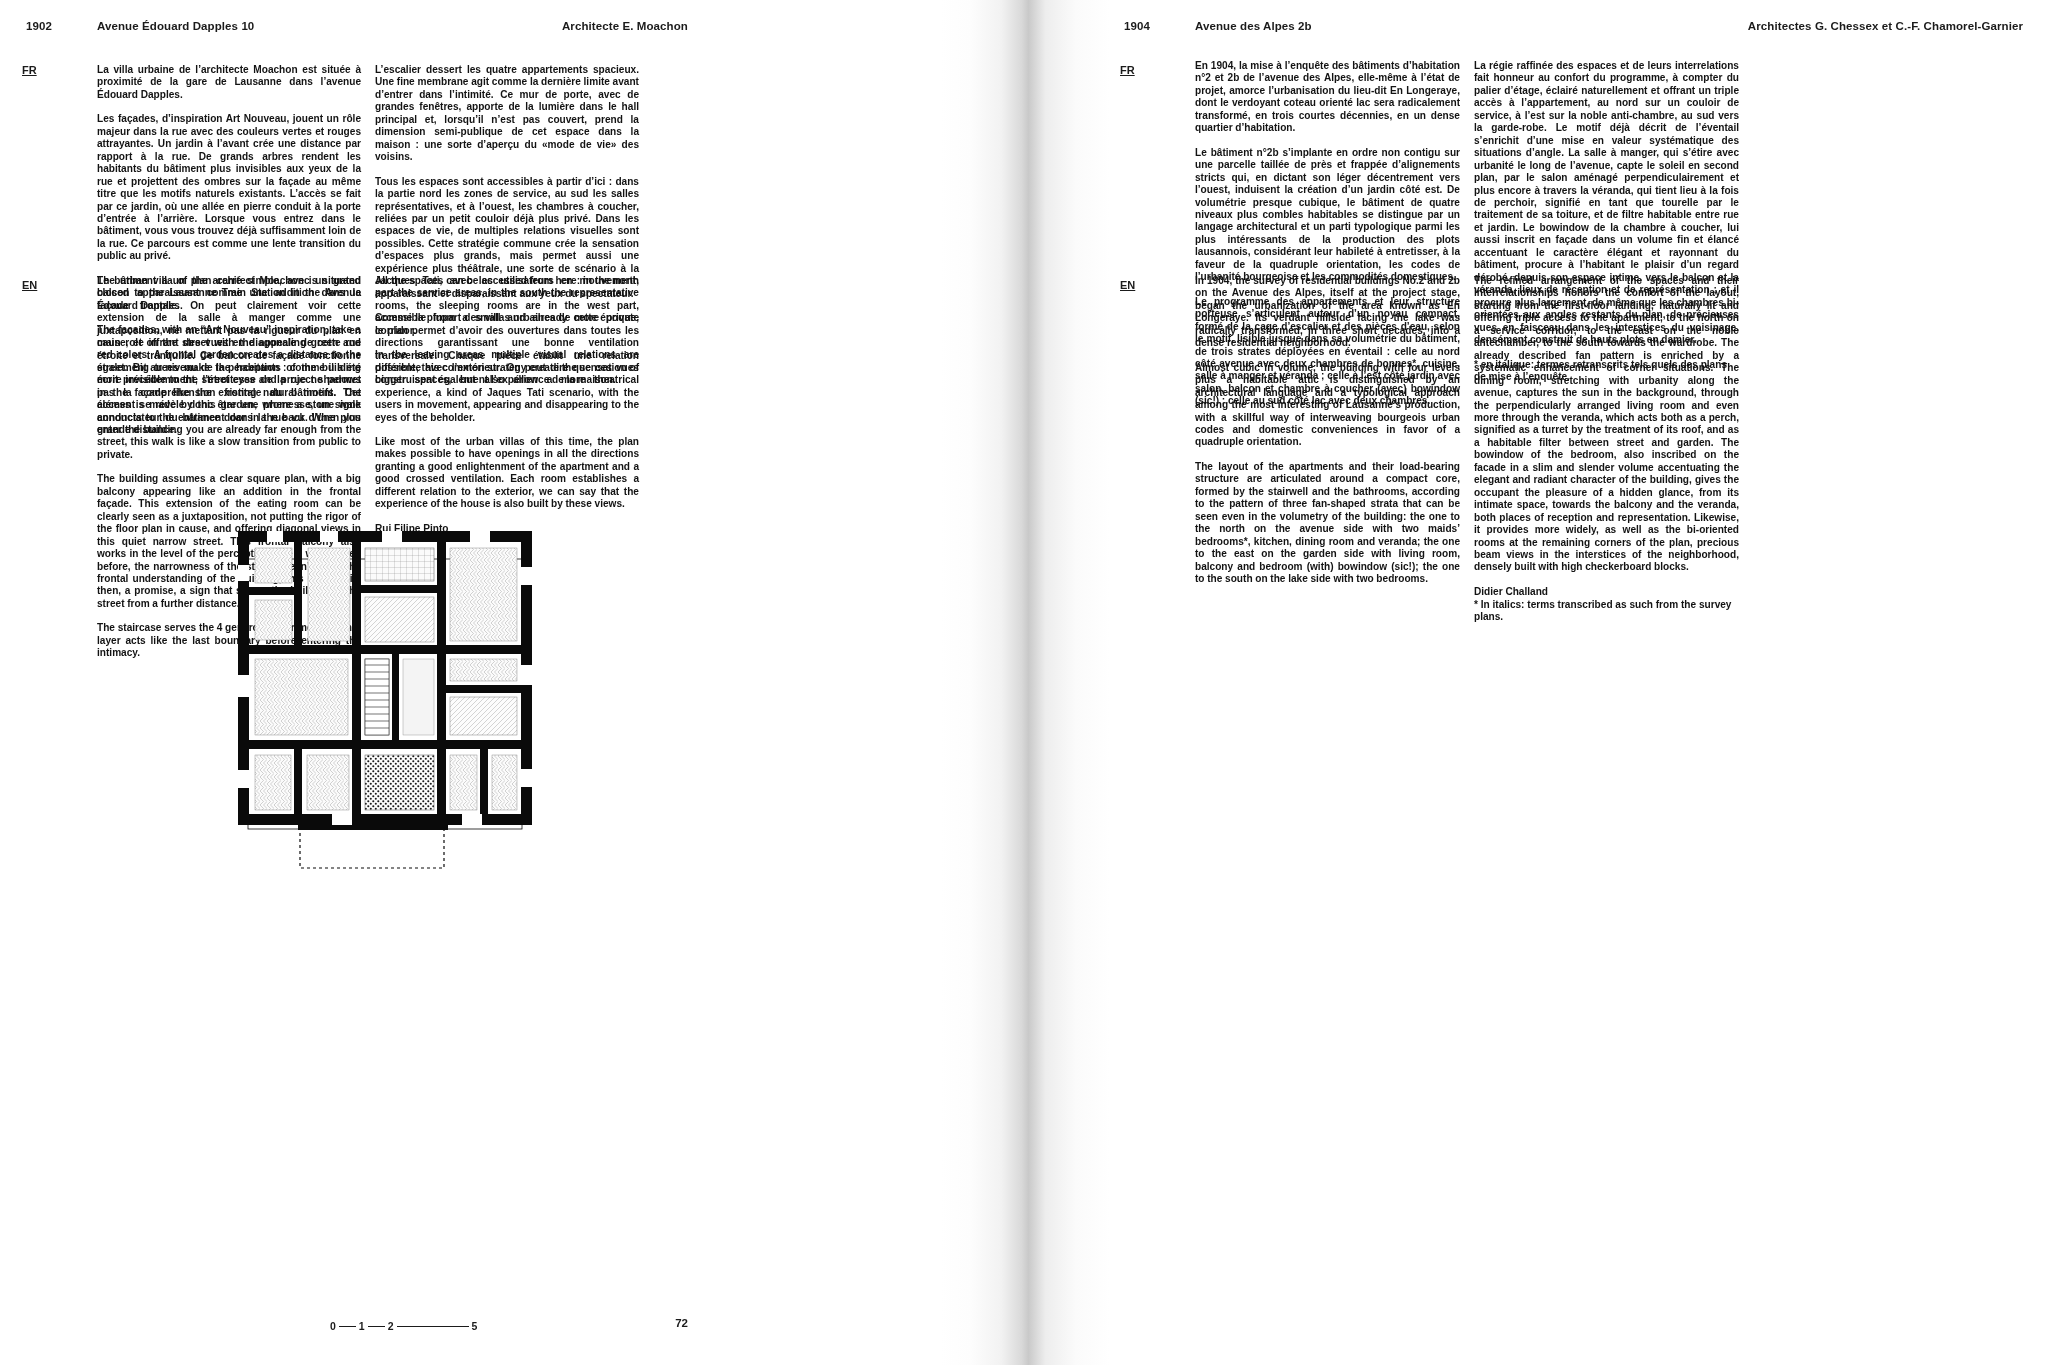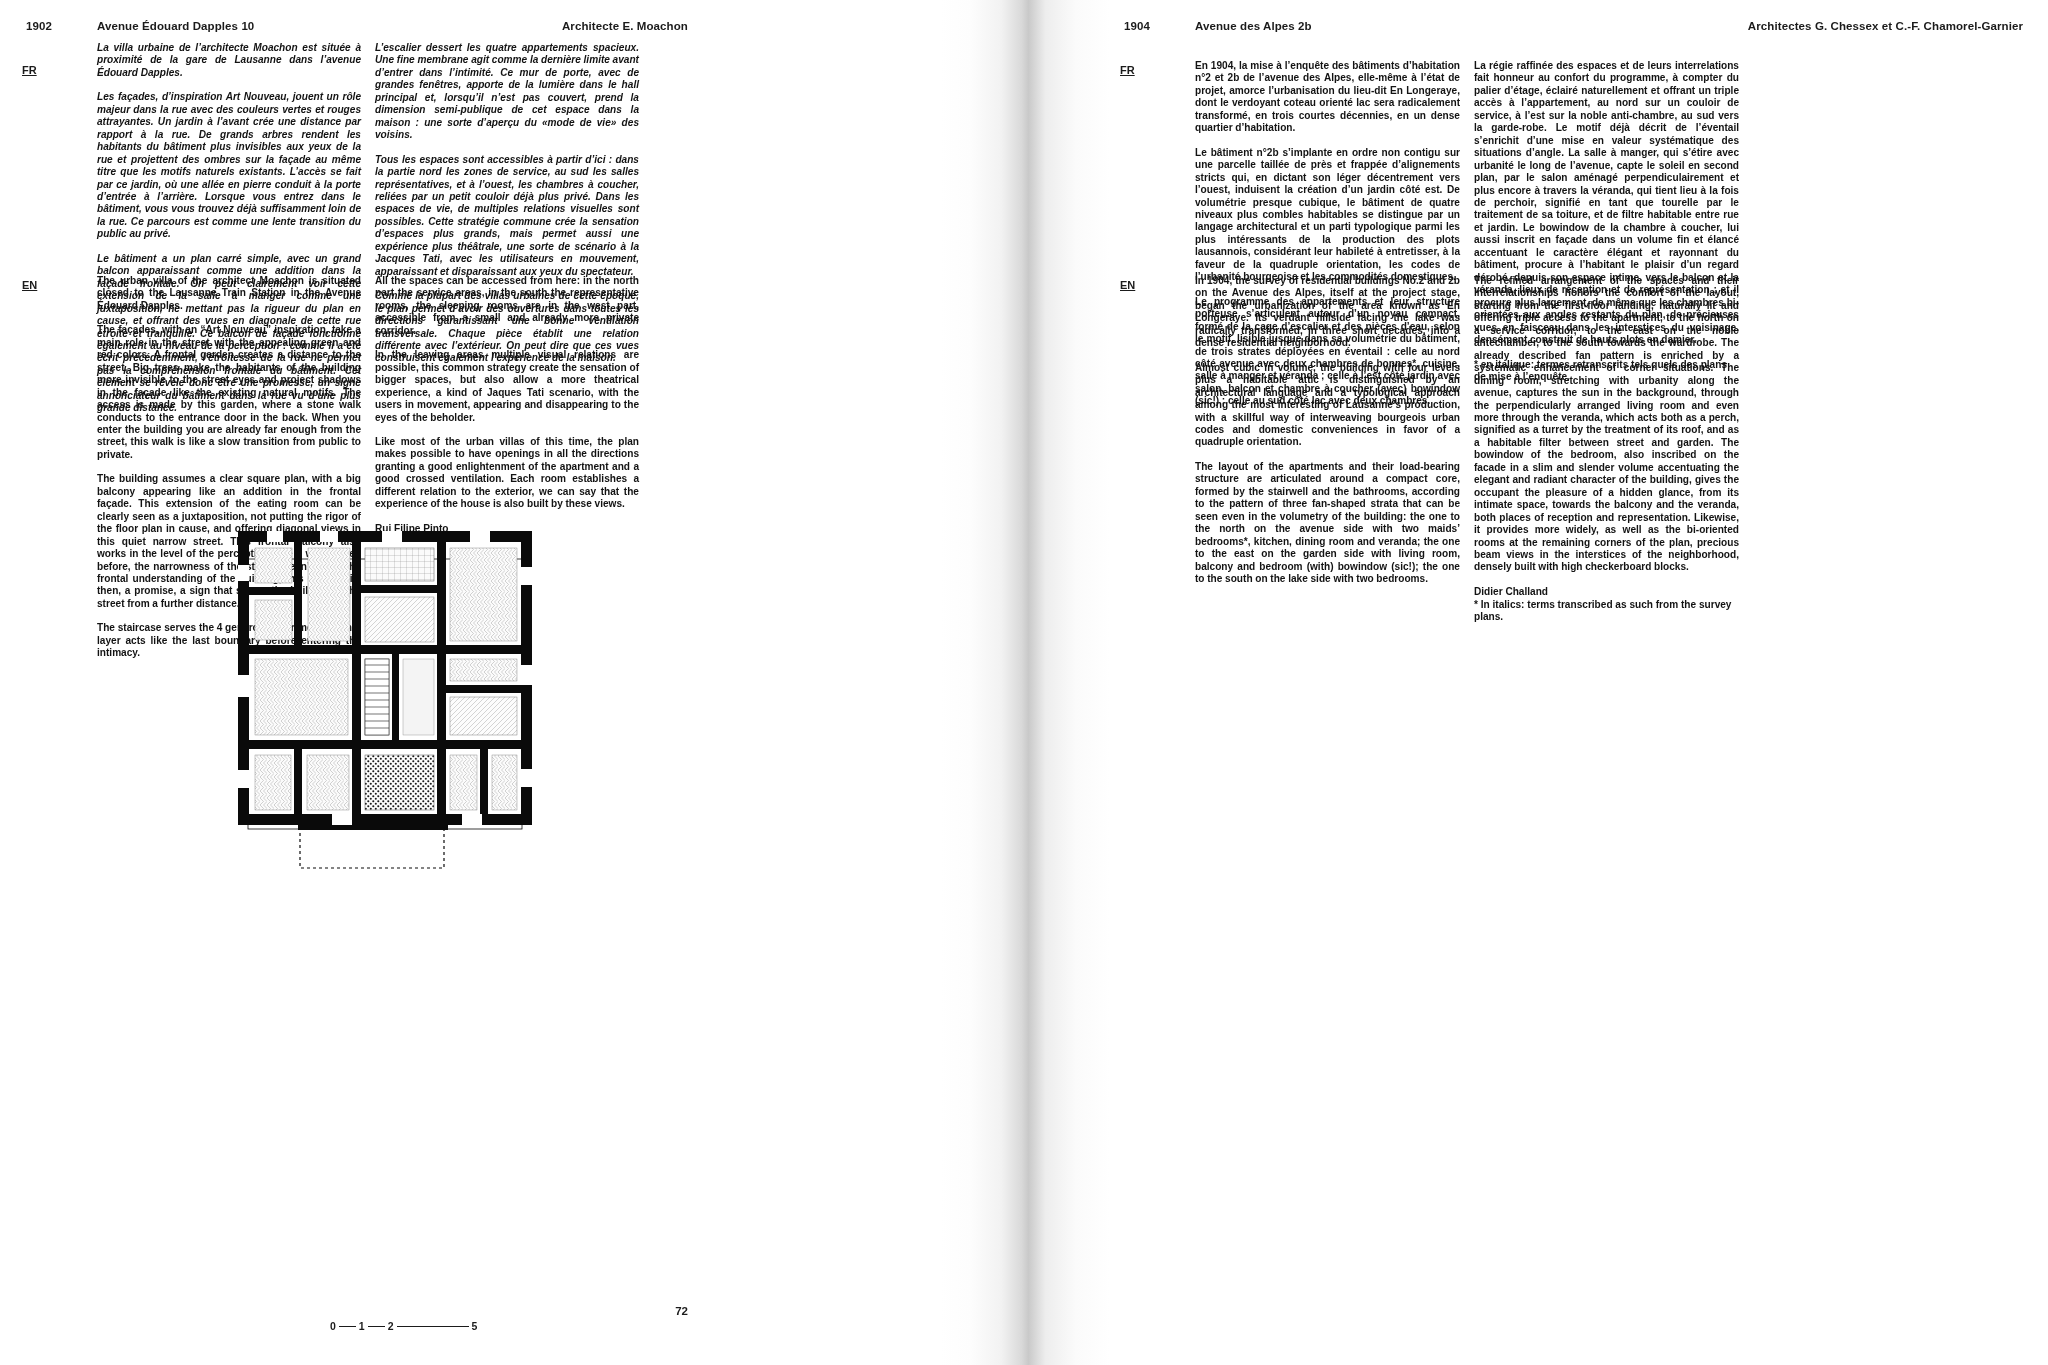--- a/index.html
+++ b/index.html
@@ -75,21 +75,21 @@
 
   
   .plan { position: absolute; }
   #plan-left  { left: 232px; top: 525px; width: 320px; height: 355px; }
 
   
   .footer {
     position: absolute; bottom: 0; left: 0; width: 100%; height: 60px;
   }
   .pageno {
-    position: absolute; bottom: 48px;
+    position: absolute; bottom: 36px;
     font-size: 11.5px; font-weight: bold; color: #1b1b1b;
   }
   #page-left  .pageno { right: 262px; }
   #page-right .pageno { left: 57px; }
   .scalebar {
     position: absolute; bottom: 33px;
     display: flex; align-items: center;
     font-size: 10.5px; font-weight: bold; color: #1b1b1b;
   }
   #page-left  .scalebar { left: 330px; }
@@ -118,21 +118,21 @@
 
     <div class="hdr">
       <span class="year">1902</span>
       <span class="addr">Avenue Édouard Dapples 10</span>
       <span class="arch">Architecte E. Moachon</span>
     </div>
 
     <span class="lang fr">FR</span>
     <span class="lang en">EN</span>
 
-    <div class="textcols" style="top:42px;font-style:italic;">
+    <div class="textcols" style="top:64px;">
       <div class="tcol">
         <p>La villa urbaine de l’architecte Moachon est située à proximité de la gare de Lausanne dans l’avenue Édouard Dapples.</p>
         <p>Les façades, d’inspiration Art Nouveau, jouent un rôle majeur dans la rue avec des couleurs vertes et rouges attrayantes. Un jardin à l’avant crée une distance par rapport à la rue. De grands arbres rendent les habitants du bâtiment plus invisibles aux yeux de la rue et projettent des ombres sur la façade au même titre que les motifs naturels existants. L’accès se fait par ce jardin, où une allée en pierre conduit à la porte d’entrée à l’arrière. Lorsque vous entrez dans le bâtiment, vous vous trouvez déjà suffisamment loin de la rue. Ce parcours est comme une lente transition du public au privé.</p>
         <p>Le bâtiment a un plan carré simple, avec un grand balcon apparaissant comme une addition dans la façade frontale. On peut clairement voir cette extension de la salle à manger comme une juxtaposition, ne mettant pas la rigueur du plan en cause, et offrant des vues en diagonale de cette rue étroite et tranquille. Ce balcon de façade fonctionne également au niveau de la perception : comme il a été écrit précédemment, l’étroitesse de la rue ne permet pas la compréhension frontale du bâtiment. Cet élément se révèle donc être une promesse, un signe annonciateur du bâtiment dans la rue vu d’une plus grande distance.</p>
       </div>
       <div class="tcol">
         <p>L’escalier dessert les quatre appartements spacieux. Une fine membrane agit comme la dernière limite avant d’entrer dans l’intimité. Ce mur de porte, avec de grandes fenêtres, apporte de la lumière dans le hall principal et, lorsqu’il n’est pas couvert, prend la dimension semi-publique de cet espace dans la maison : une sorte d’aperçu du «mode de vie» des voisins.</p>
         <p>Tous les espaces sont accessibles à partir d’ici : dans la partie nord les zones de service, au sud les salles représentatives, et à l’ouest, les chambres à coucher, reliées par un petit couloir déjà plus privé. Dans les espaces de vie, de multiples relations visuelles sont possibles. Cette stratégie commune crée la sensation d’espaces plus grands, mais permet aussi une expérience plus théâtrale, une sorte de scénario à la Jacques Tati, avec les utilisateurs en mouvement, apparaissant et disparaissant aux yeux du spectateur.</p>
         <p>Comme la plupart des villas urbaines de cette époque, le plan permet d’avoir des ouvertures dans toutes les directions garantissant une bonne ventilation transversale. Chaque pièce établit une relation différente avec l’extérieur. On peut dire que ces vues construisent également l’expérience de la maison.</p>
       </div>

